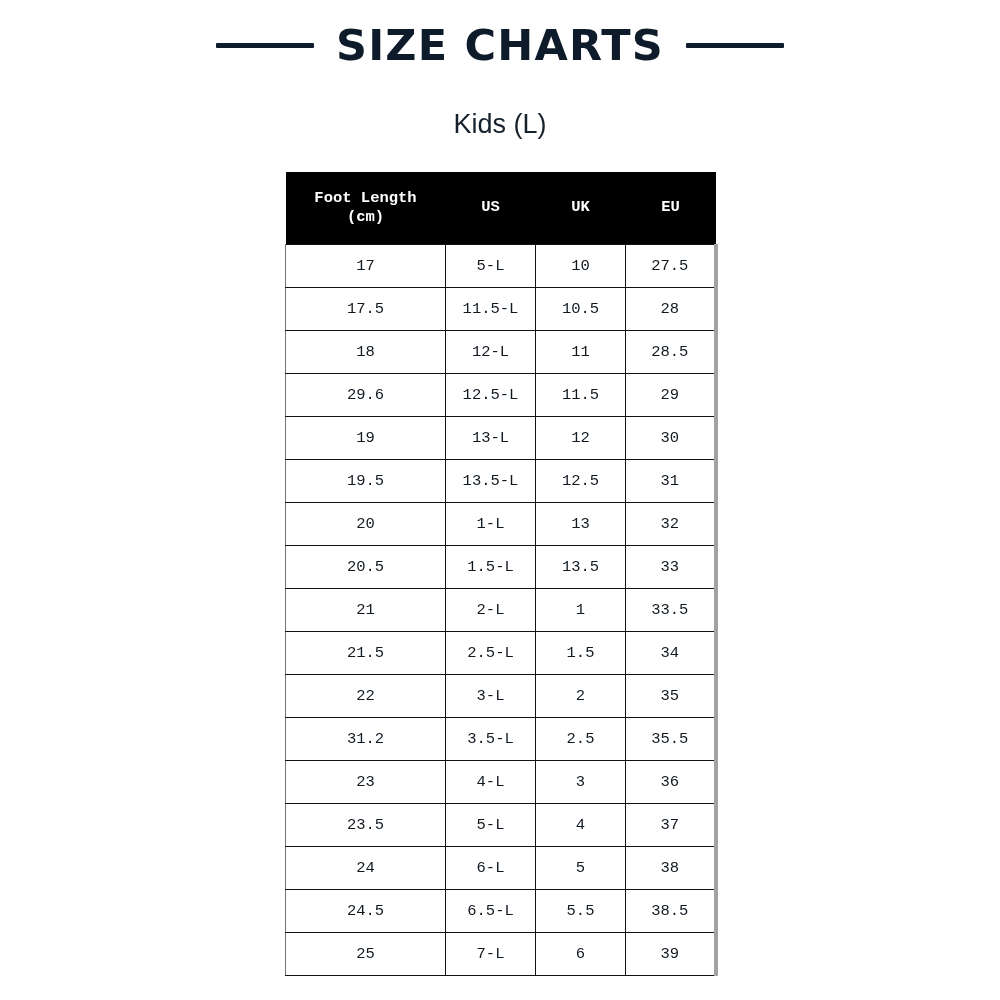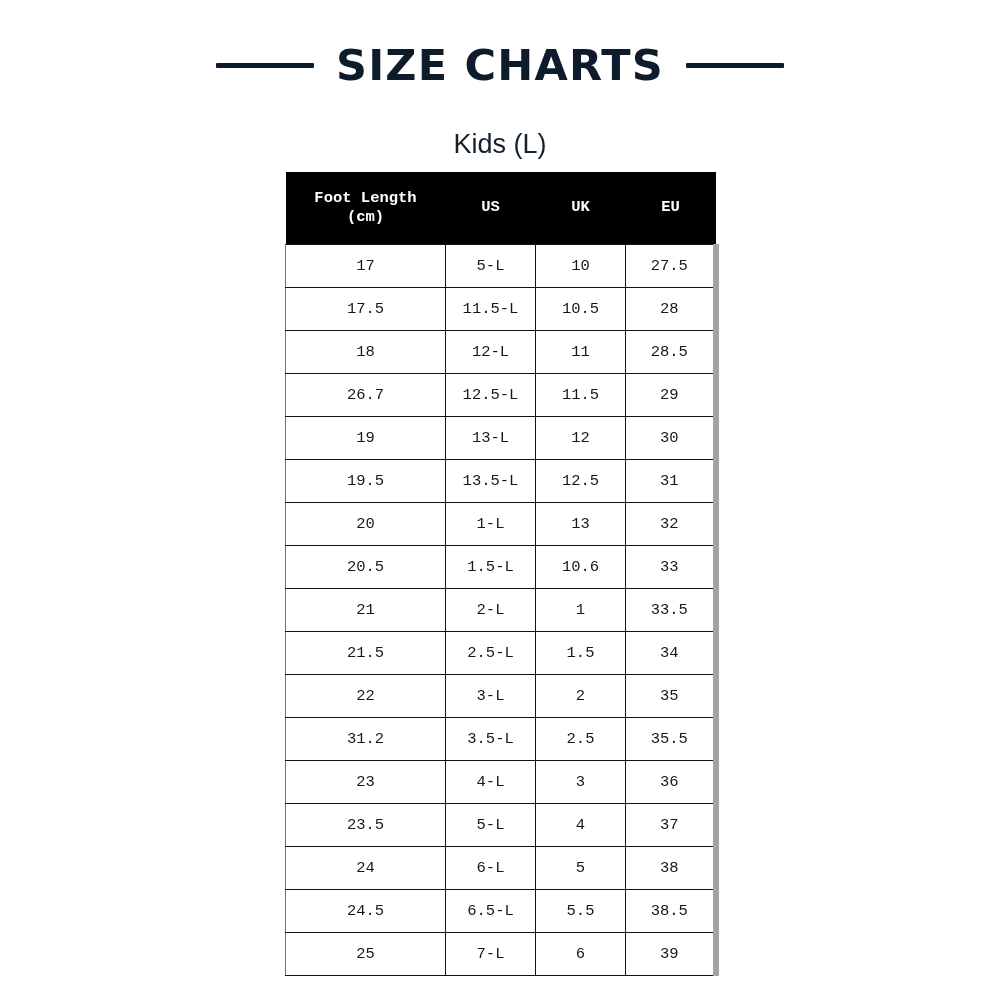--- a/index.html
+++ b/index.html
@@ -12,21 +12,21 @@
     background: #ffffff;
     font-family: "Liberation Sans", sans-serif;
     color: #0d1b2a;
     overflow: hidden;
   }
   .page {
     width: 1000px;
     height: 1000px;
     position: relative;
     box-sizing: border-box;
-    padding-top: 44px;
+    padding-top: 24px;
   }
   
   .title-row {
     display: flex;
     align-items: center;
     justify-content: center;
     gap: 22px;
     width: 100%;
   }
   .title-rule {
@@ -81,21 +81,21 @@
     border: 1px solid #121212;
     height: 42px;
     font-size: 15.5px;
     color: #101820;
     text-align: center;
     vertical-align: middle;
     padding: 0 4px;
     background: #ffffff;
   }
   table.size-table tr td:first-child { border-left: 1px solid #737373; }
-  table.size-table tr td:last-child { border-right: 6px solid #a3a3a3; }
+  table.size-table tr td:last-child { border-right: 4px solid #a3a3a3; }
   col.c1 { width: 160px; }
   col.c2 { width: 90px; }
   col.c3 { width: 90px; }
   col.c4 { width: 90px; }
 </style>
 </head>
 <body>
 
 <div class="page">
 
@@ -139,21 +139,21 @@
           <td>10.5</td>
           <td>28</td>
         </tr>
         <tr>
           <td>18</td>
           <td>12-L</td>
           <td>11</td>
           <td>28.5</td>
         </tr>
         <tr>
-          <td>26.7</td>
+          <td>29.6</td>
           <td>12.5-L</td>
           <td>11.5</td>
           <td>29</td>
         </tr>
         <tr>
           <td>19</td>
           <td>13-L</td>
           <td>12</td>
           <td>30</td>
         </tr>
@@ -165,21 +165,21 @@
         </tr>
         <tr>
           <td>20</td>
           <td>1-L</td>
           <td>13</td>
           <td>32</td>
         </tr>
         <tr>
           <td>20.5</td>
           <td>1.5-L</td>
-          <td>10.6</td>
+          <td>13.5</td>
           <td>33</td>
         </tr>
         <tr>
           <td>21</td>
           <td>2-L</td>
           <td>1</td>
           <td>33.5</td>
         </tr>
         <tr>
           <td>21.5</td>

